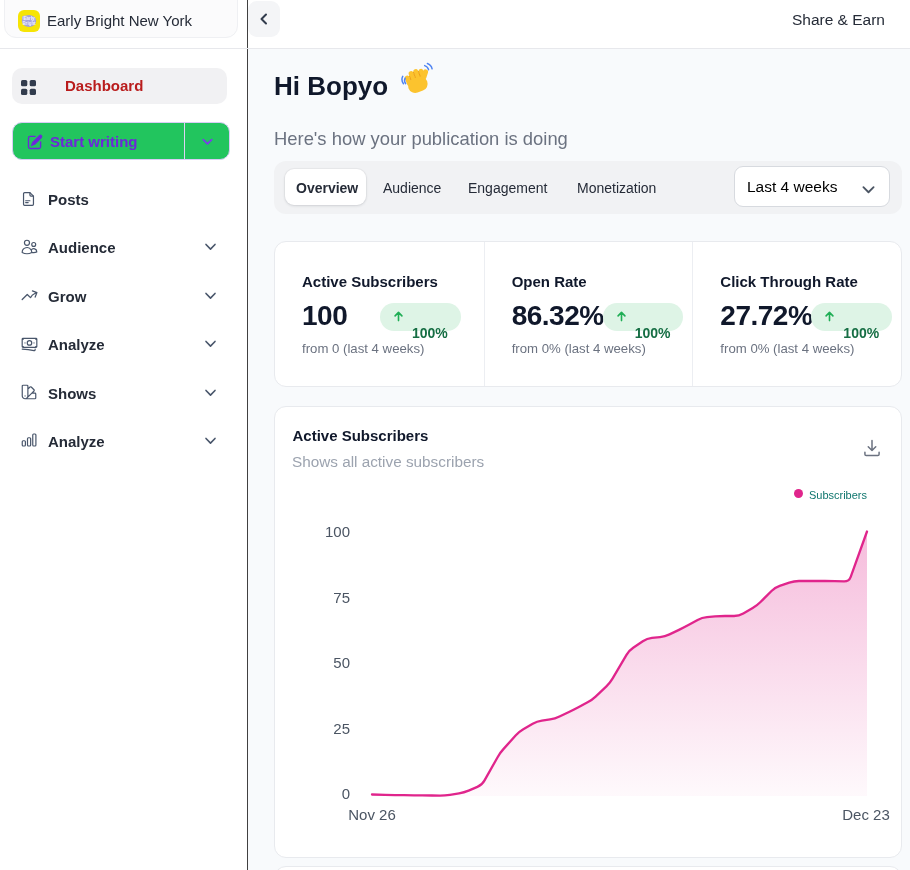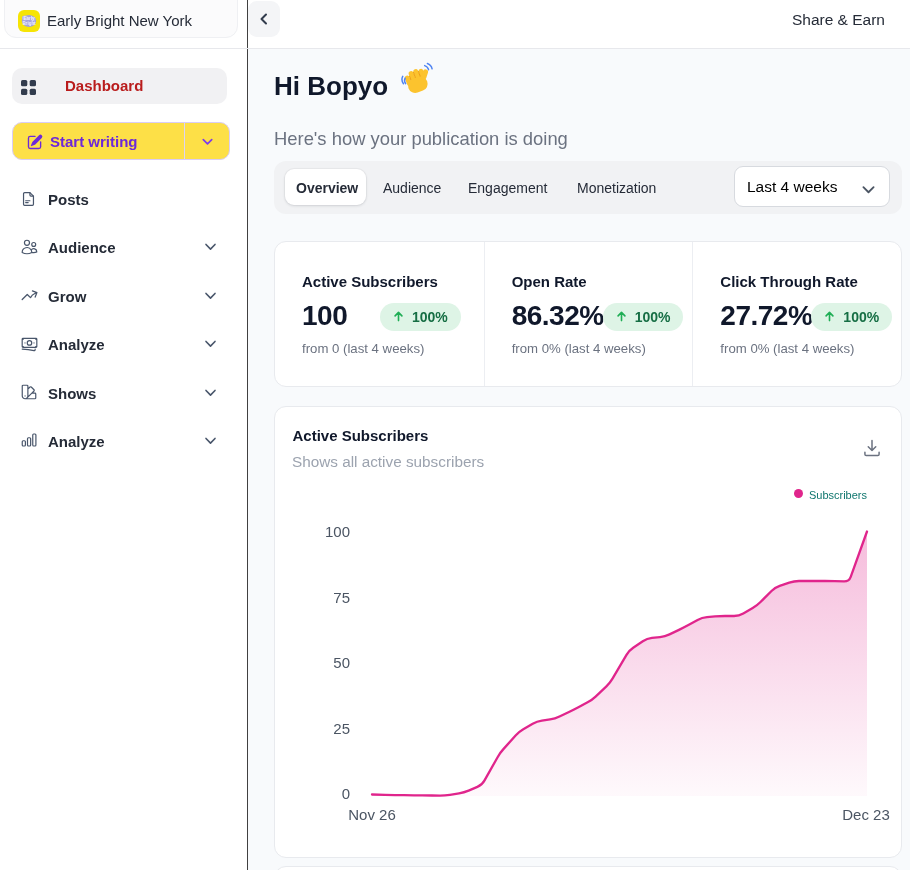--- a/index.html
+++ b/index.html
@@ -6,21 +6,21 @@
 html,body { width:910px; height:870px; overflow:hidden; font-family:"Liberation Sans", sans-serif; background:#ffffff; }
 
 #sidebar { position:absolute; left:0; top:0; width:248px; height:870px; background:#ffffff; border-right:1px solid #404040; }
 #pubcard { position:absolute; left:4px; top:-12px; width:234px; height:50px; background:#fbfbfc; border:1px solid #eff0f3; border-radius:12px; }
 #publogo { position:absolute; left:13px; top:21px; width:22px; height:22px; background:#f6e405; border-radius:6px; overflow:hidden; }
 #pubname { position:absolute; left:42px; top:21px; height:22px; line-height:22px; font-size:15px; font-weight:500; color:#252b37; }
 .hline { position:absolute; left:0; top:48px; width:910px; height:1px; background:#e7e8ec; }
 #dash { position:absolute; left:12px; top:68px; width:215px; height:36px; background:#f1f1f3; border-radius:10px; }
 #dash .ic { position:absolute; left:9px; top:12px; }
 #dash .tx { position:absolute; left:35px; top:9px; font-size:15px; font-weight:600; color:#b91c1c;margin-left:18px; }
-#startw { position:absolute; left:12px; top:122px; width:218px; height:38px; background:#fde047; border:1px solid #d9cdf6; border-radius:10px; }
+#startw { position:absolute; left:12px; top:122px; width:218px; height:38px; background:#22c55e; border:1px solid #d9cdf6; border-radius:10px; }
 #startw .ic { position:absolute; left:13px; top:10px; }
 #startw .tx { position:absolute; left:37px; top:10px; font-size:15px; font-weight:700; color:#6d28d9; }
 #startw .sep { position:absolute; left:171px; top:0px; width:1px; height:36px; background:#ddd3f5; }
 #startw .ch { position:absolute; left:187px; top:11px; }
 #nav { position:absolute; left:0; top:176px; width:247px; }
 .nitem { position:relative; height:48.4px; }
 .nitem .ic { position:absolute; left:20px; top:13.5px; }
 .nitem .tx { position:absolute; left:48px; top:15px; font-size:15px; font-weight:600; color:#252b37; }
 .nitem .ch { position:absolute; left:203px; top:15px; }
 
@@ -35,21 +35,21 @@
 .tab { position:absolute; top:19px; font-size:14px; font-weight:600; color:#252b37; }
 #dropdown { position:absolute; left:460px; top:5px; width:156px; height:41px; background:#ffffff; border:1px solid #d7dadf; border-radius:9px; }
 #dropdown .tx { position:absolute; left:12px; top:11px; font-size:15.5px; font-weight:400; color:#000000; }
 #dropdown .ch { position:absolute; right:12px; top:14px; }
 
 #stats { position:absolute; left:26px; top:241px; width:628px; height:146px; background:#ffffff; border:1px solid #e8eaee; border-radius:12px; display:flex; }
 .stat { position:relative; width:209.3px; }
 .stat + .stat { border-left:1px solid #eceef2; }
 .stat .t { position:absolute; left:27px; top:31px; font-size:15px; font-weight:600; color:#10182b; }
 .stat .num { position:absolute; left:27px; top:60px; font-size:28px; font-weight:700; color:#10182b; letter-spacing:-0.5px; line-height:28px; }
-.gpill { position:absolute; top:61px; height:28px; background:#def4e6; border-radius:14px; font-size:14px; font-weight:600; color:#166e44; line-height:28px; padding:0 13px 0 32px; }
+.gpill { position:absolute; top:61px; height:28px; background:#def4e6; border-radius:14px; font-size:14px; font-weight:600; color:#166e44; line-height:28px; padding:16px 13px 0 32px; }
 .gpill svg { position:absolute; left:12px; top:7px; }
 .stat .f { position:absolute; left:27px; top:99px; font-size:13.2px; font-weight:400; color:#6b7280; }
 
 #chart { position:absolute; left:26px; top:406px; width:628px; height:452px; background:#ffffff; border:1px solid #e8eaee; border-radius:12px; }
 #chart .t { position:absolute; left:17.5px; top:20px; font-size:15px; font-weight:700; color:#10182b; }
 #chart .s { position:absolute; left:17px; top:46px; font-size:15.3px; font-weight:400; color:#9ca3af; }
 #chart .dl { position:absolute; right:19px; top:31px; }
 #legend { position:absolute; right:34px; top:82px; font-size:11px; color:#0f766e; }
 #legend .dot { display:inline-block; width:9px; height:9px; border-radius:50%; background:#e0258c; margin-right:6px; position:relative; top:-1px; }
 #nextcard { position:absolute; left:26px; top:866px; width:628px; height:30px; background:#ffffff; border:1px solid #e8eaee; border-radius:12px; }

